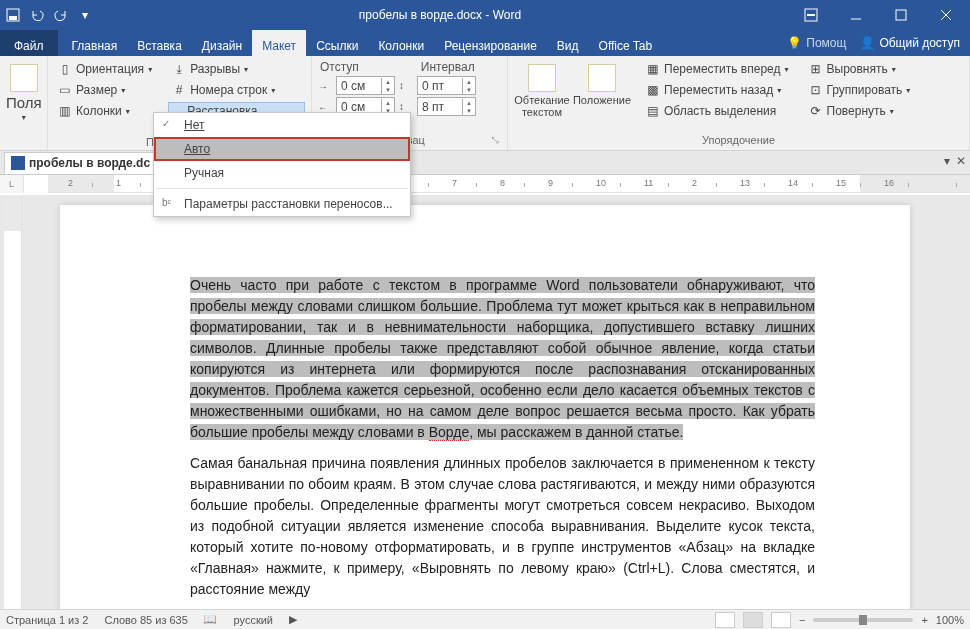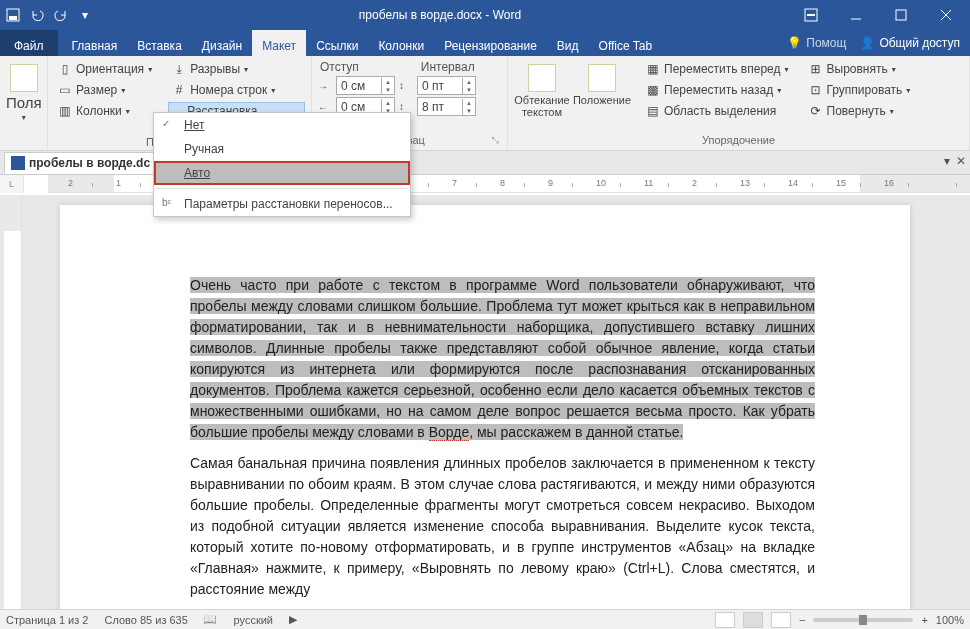--- a/index.html
+++ b/index.html
@@ -335,22 +335,22 @@
             <span>Повернуть</span>
             <span style="font-size:8px">▾</span>
           </div>
       </div>
     </div>
     <div class="group-label">Упорядочение</div>
   </div>
 
   <div class="menu-drop">
     <div class="mi"><span class="mic">✓</span><span class="u">Нет</span></div>
+    <div class="mi sel"><span class="u">Авто</span></div>
     <div class="mi"><span>Ручная</span></div>
-    <div class="mi sel"><span class="u">Авто</span></div>
     <div class="sep"></div>
     <div class="mi"><span class="mic">bᶜ</span><span>Параметры расстановки переносов...</span></div>
   </div>
 </div>
 
 <div class="tabstrip">
   <div class="doctab">
     <span class="wi"></span>
     <span>пробелы в ворде.dс</span>
   </div>

